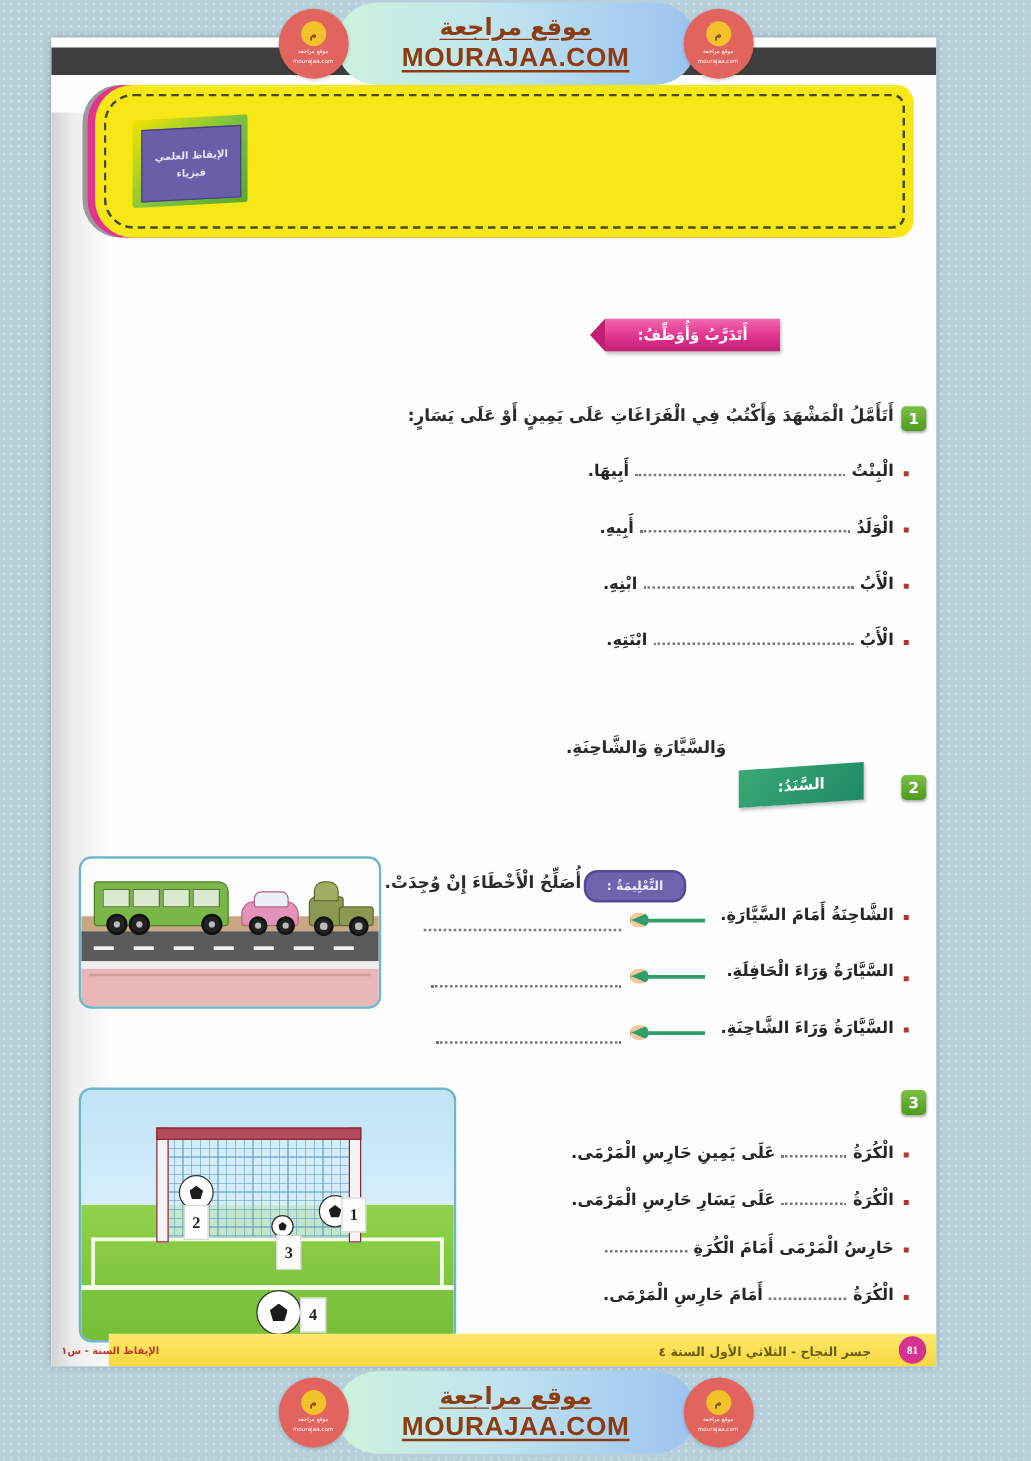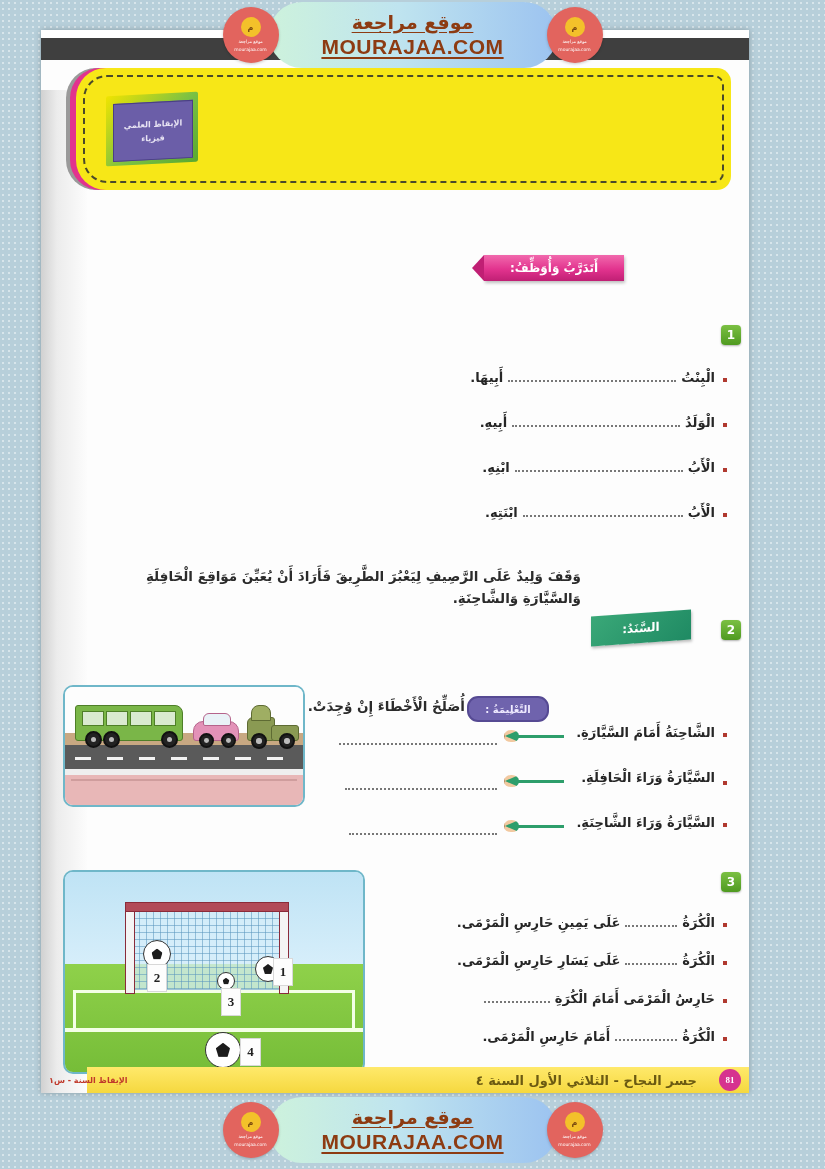--- a/index.html
+++ b/index.html
@@ -183,21 +183,21 @@
     font-size:13px;font-weight:bold;color:#222;
     font-family:"Liberation Serif", serif;
   }
 
   
   .footer-band{
     position:absolute;left:46px;right:0;bottom:0;height:26px;
     background:linear-gradient(180deg,#ffe96b 0%,#f5d83f 100%);
   }
   .footer-right{
-    position:absolute;right:52px;bottom:5px;color:#6b5a12;font-size:13px;font-weight:bold;
+    position:absolute;right:52px;bottom:5px;color:#6b5a12;font-size:10px;font-weight:bold;
   }
   .footer-circle{
     position:absolute;right:8px;bottom:2px;width:22px;height:22px;border-radius:50%;
     background:#d6338f;color:#fff;font-size:9px;font-weight:bold;
     display:flex;align-items:center;justify-content:center;
     font-family:"Liberation Serif", serif;
   }
   .footer-left{
     position:absolute;left:8px;bottom:8px;color:#c0392b;font-size:8px;font-weight:bold;
   }
@@ -256,20 +256,21 @@
         <div class="subject-card-inner">
           <span>الإيقاظ العلمي</span>
           <span>فيزياء</span>
         </div>
       </div>
     </div>
 
     <div class="ribbon-pink">أَتَدَرَّبُ وَأُوَظِّفُ:</div>
 
     <div class="ex-num" style="right:8px;top:265px;">1</div>
+    <div class="q-text" style="right:34px;top:265px;">أَتَأَمَّلُ الْمَشْهَدَ وَأَكْتُبُ فِي الْفَرَاغَاتِ عَلَى يَمِينٍ أَوْ عَلَى يَسَارٍ:</div>
 
     <div class="illus" style="left:22px;top:195px;width:295px;height:290px;">
 
       <div class="fig">
         
         
         
         
         
         
@@ -326,21 +327,20 @@
     </div>
     <div class="item-row" style="right:22px;top:445px;">
       <span class="bullet"></span>
       <span>الْأَبُ</span>
       <span class="dots" style="width:160px;"></span>
       <span>ابْنَتِهِ.</span>
     </div>
 
     <div class="ex-num" style="right:8px;top:560px;">2</div>
     <div class="tag-green">السَّنَدُ:</div>
-    <div class="q-text" style="right:168px;top:508px;">وَقَفَ وَلِيدٌ عَلَى الرَّصِيفِ لِيَعْبُرَ الطَّرِيقَ فَأَرَادَ أَنْ يُعَيِّنَ مَوَاقِعَ الْحَافِلَةِ</div>
     <div class="q-text" style="right:168px;top:530px;">وَالسَّيَّارَةِ وَالشَّاحِنَةِ.</div>
 
     <div class="tag-purple">التَّعْلِيمَةُ :</div>
     <div class="q-text" style="right:284px;top:638px;">أُصَلِّحُ الْأَخْطَاءَ إِنْ وُجِدَتْ.</div>
 
     <div class="illus frame" style="left:22px;top:625px;width:238px;height:118px;background:#fdfdfd;">
       <div class="road-sky"></div>
       <div class="road-verge" style="top:46px;height:12px;"></div>
       <div class="road-asphalt" style="top:58px;height:24px;"></div>
       <div class="road-dash" style="left:10px;top:70px;width:16px;"></div>

